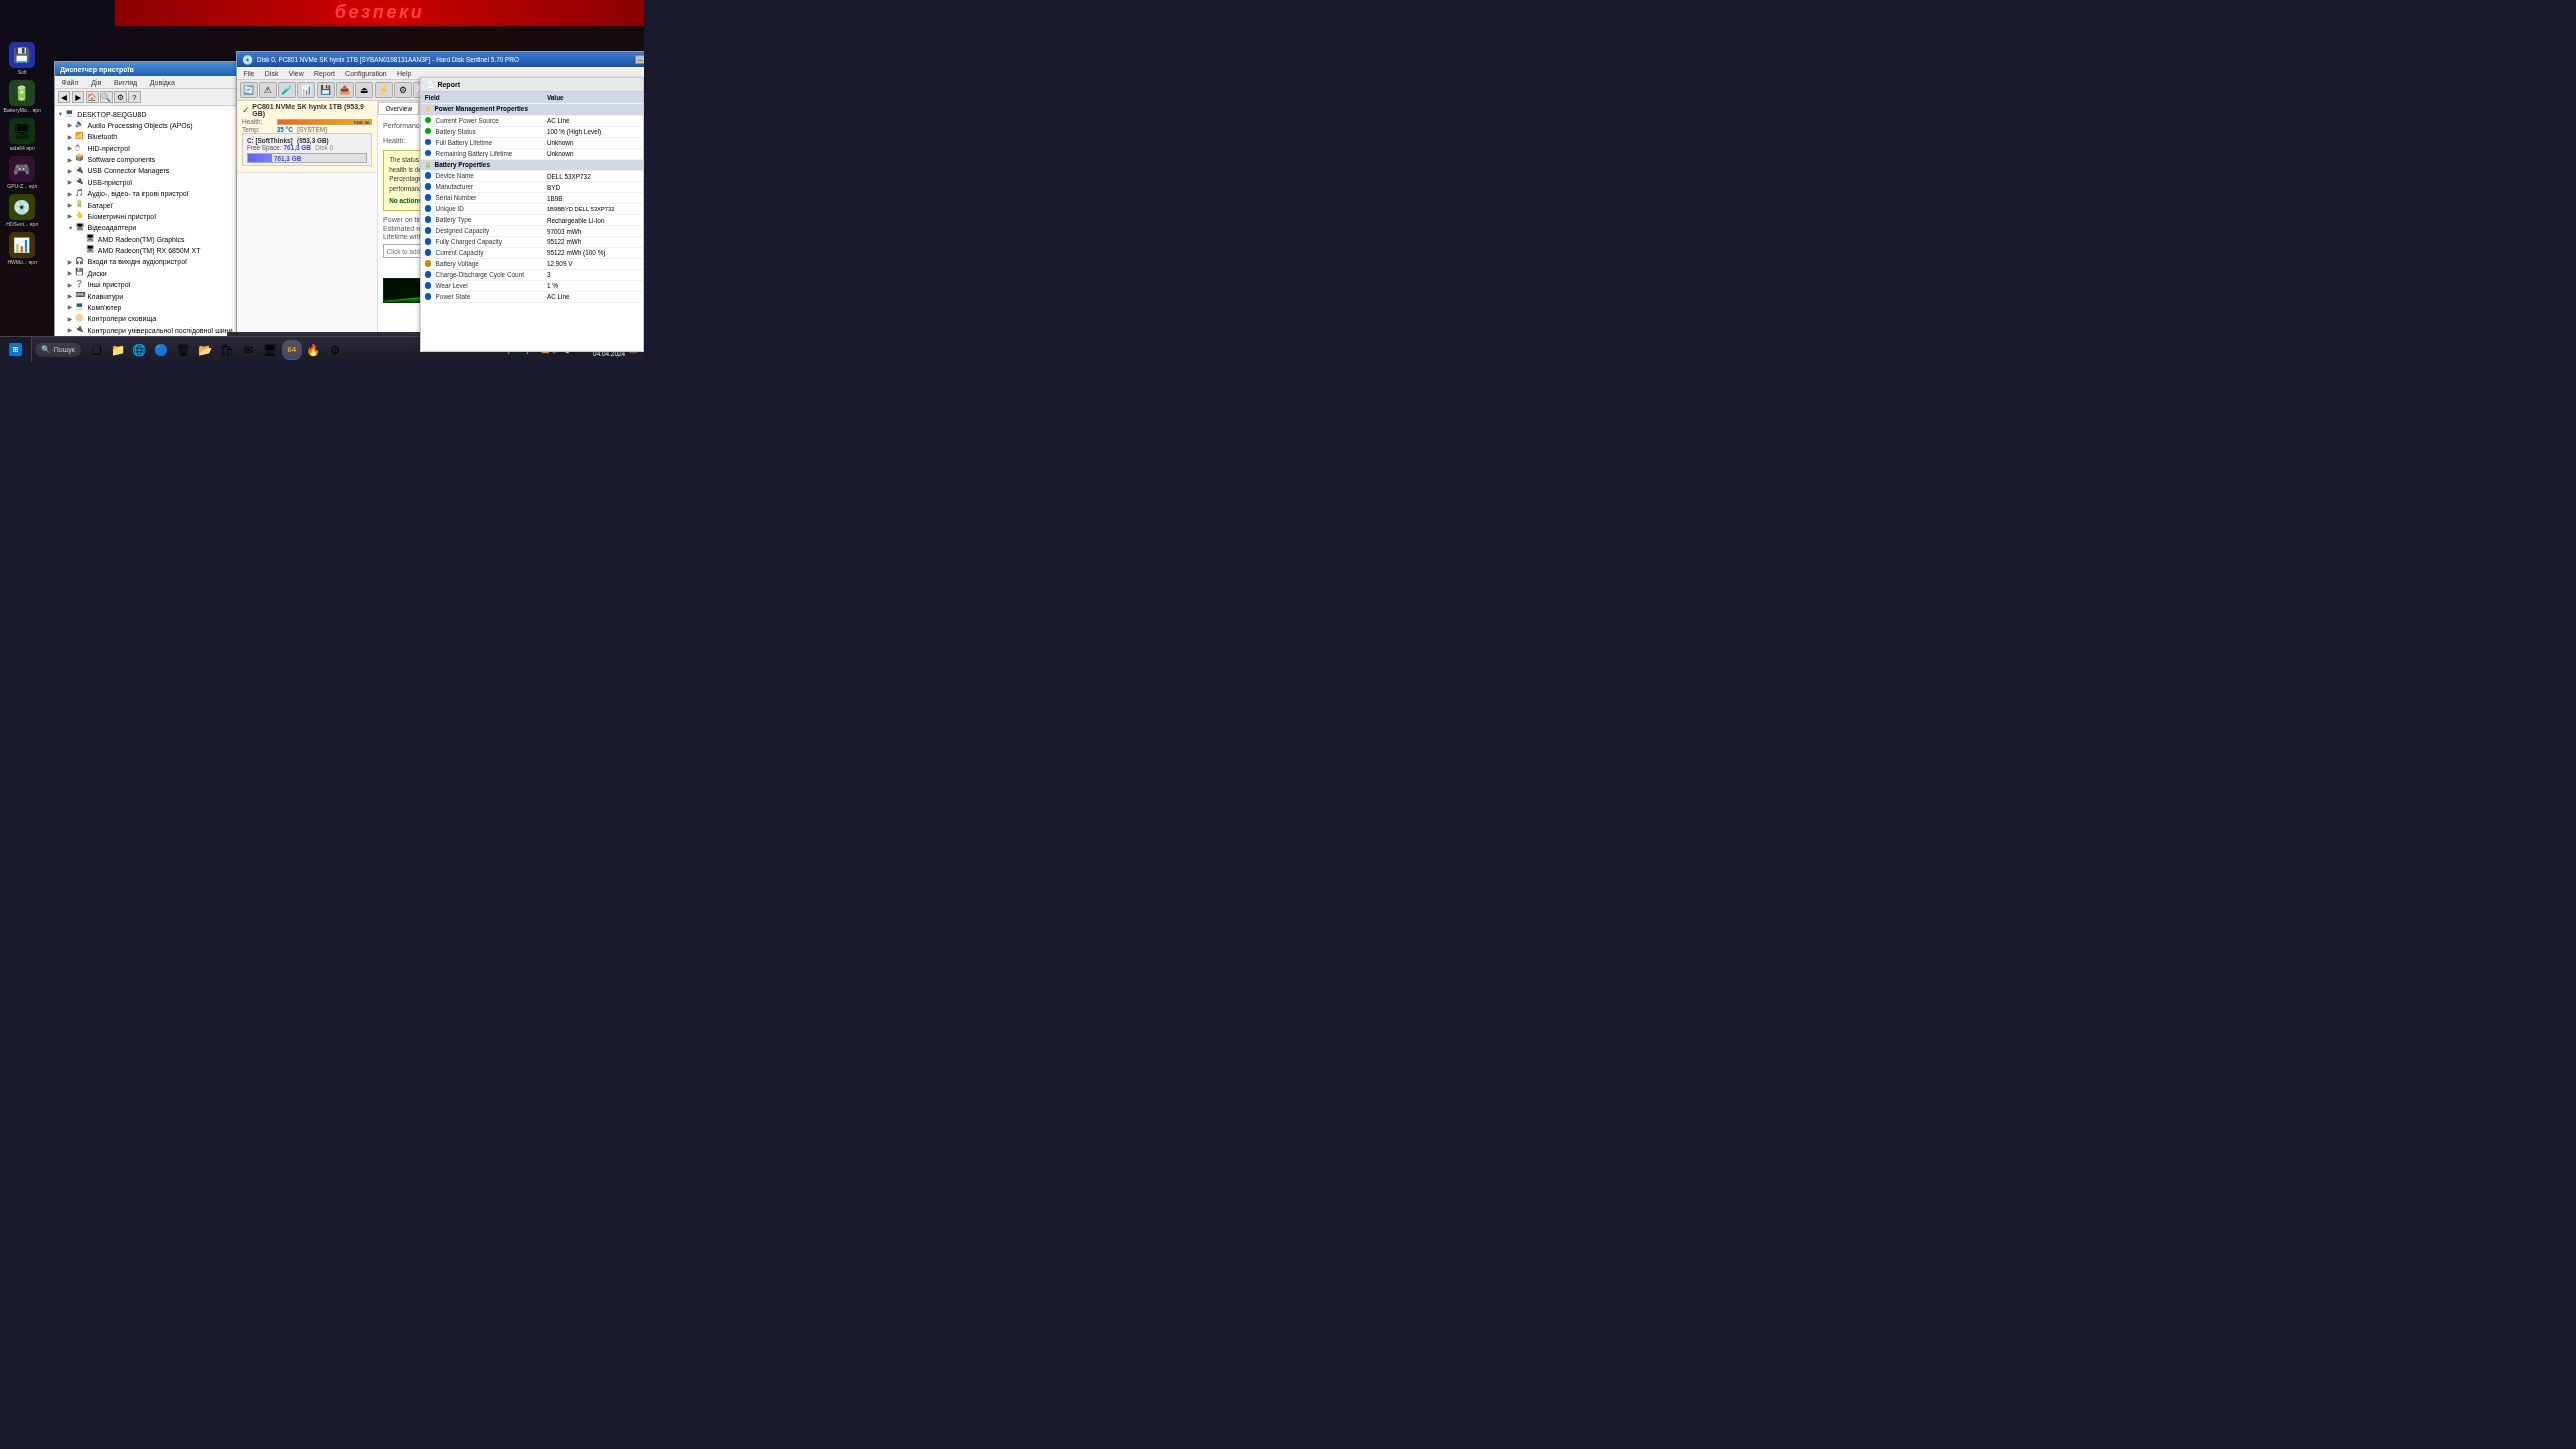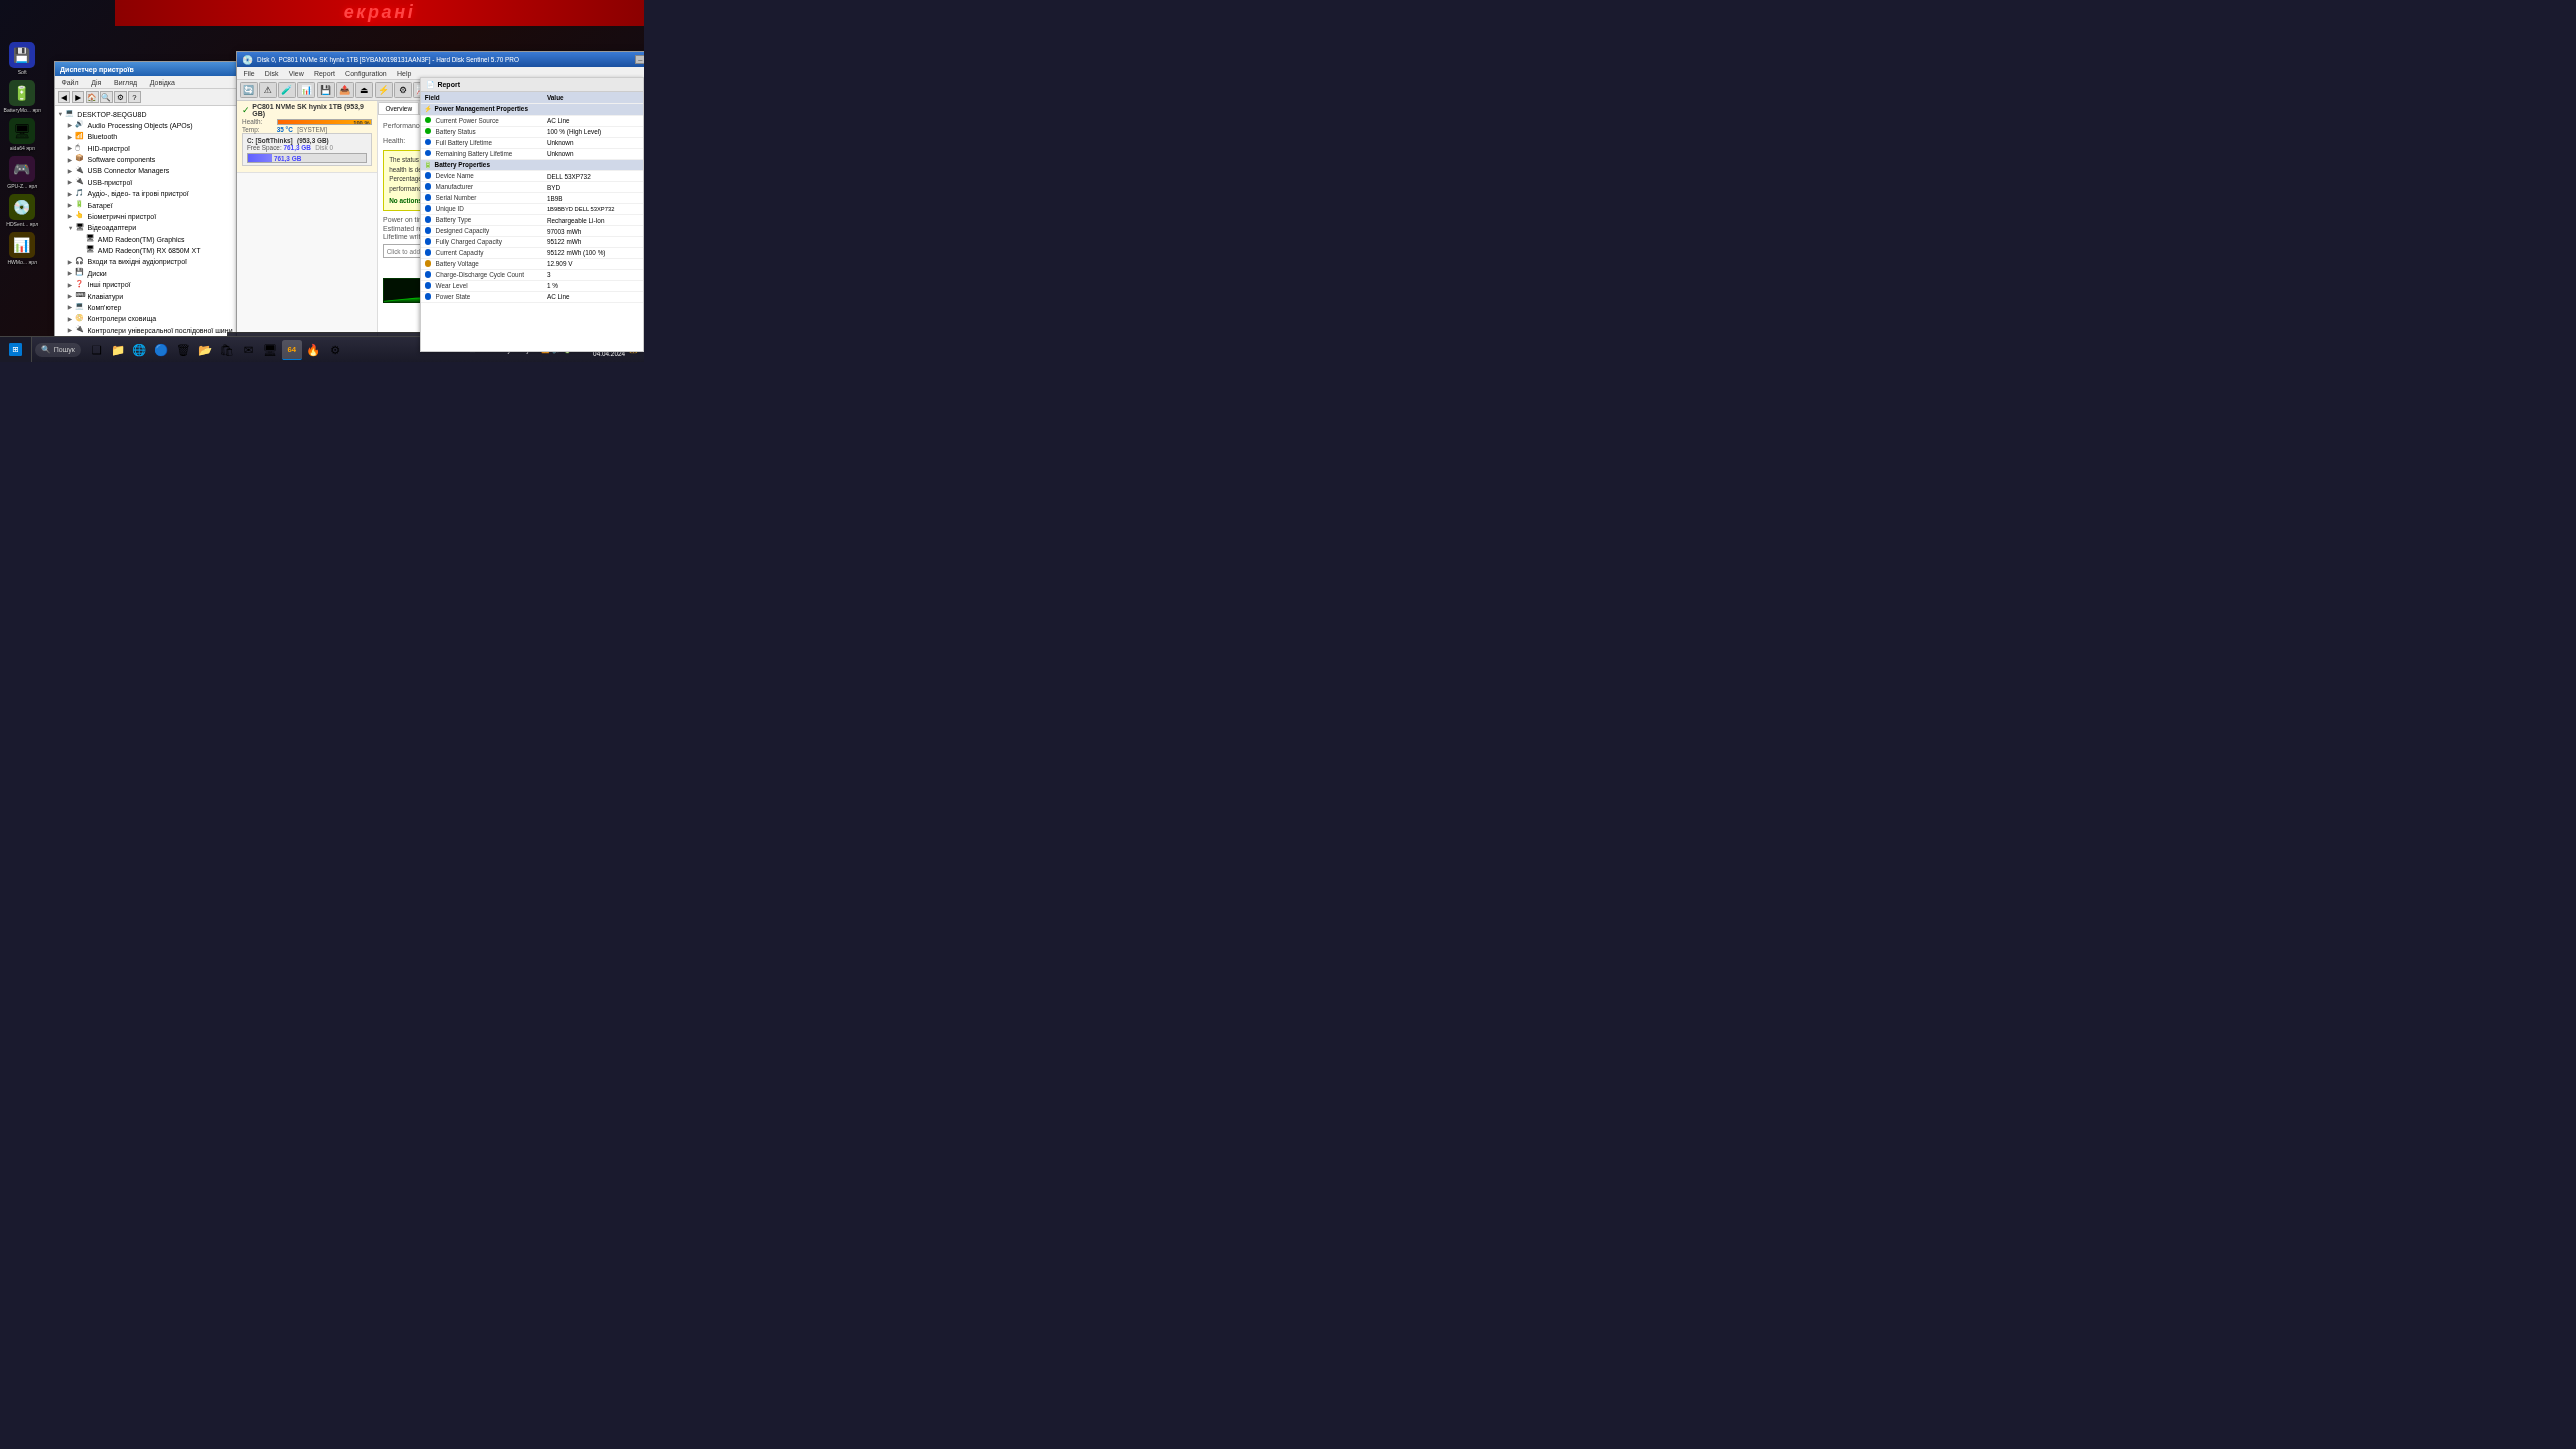--- a/index.html
+++ b/index.html
@@ -603,21 +603,21 @@
     .taskbar-app {
       width: 20.4px;
       height: 20.4px;
       display: flex;
       align-items: center;
       justify-content: center;
       cursor: pointer;
       border-radius: 2.6px;
       font-size: 11.5px;
     }
-    .taskbar-app.active { background: rgba(255,255,255,0.2); border-bottom: 1.3px solid #0078d4; }
+    .taskbar-app.active { background: rgba(255,255,255,0.2); border-bottom: 1.3px solid #0078d4; border-radius: 8px; }
     .taskbar-right {
       display: flex;
       align-items: center;
       gap: 3.8px;
       padding: 0 6.4px;
     }
     .taskbar-sys-icons {
       display: flex;
       align-items: center;
       gap: 2.6px;
@@ -676,21 +676,21 @@
       text-shadow: 0.6px 0.6px 1.3px black;
       margin-top: 1.3px;
     }
   </style>
 </head>
 <body>
 
 <div class="desktop">
 
   <div class="top-banner">
-    <span class="top-banner-text">екрані</span>
+    <span class="top-banner-text">безпеки</span>
   </div>
 
   <div class="left-icons">
     <div class="left-icon-item">
       <div class="left-icon-box" style="background:#2233aa;">💾</div>
       <span class="left-icon-label">Soft</span>
     </div>
     <div class="left-icon-item">
       <div class="left-icon-box" style="background:#224422;">🔋</div>
       <span class="left-icon-label">BatteryMo... ярл</span>

